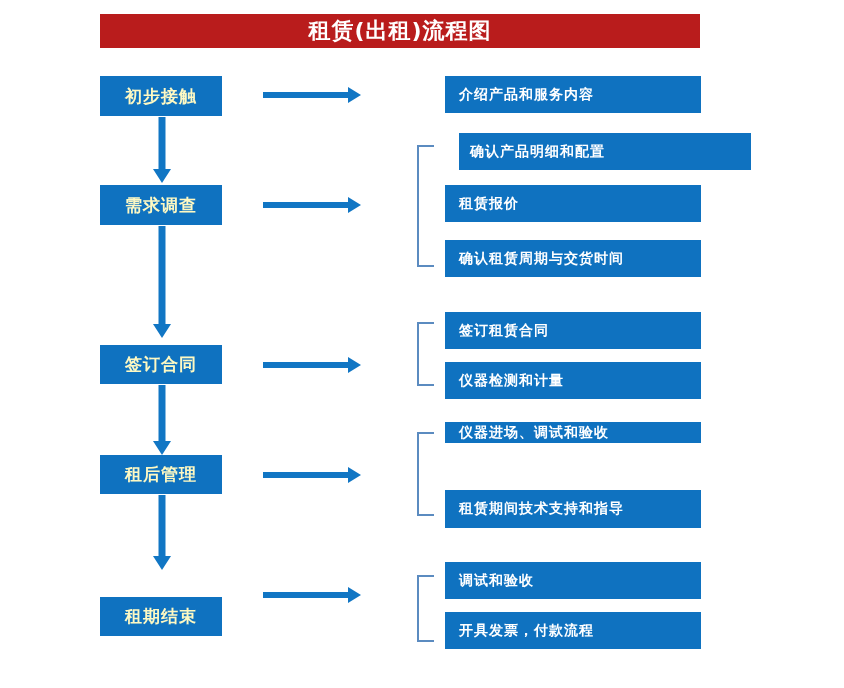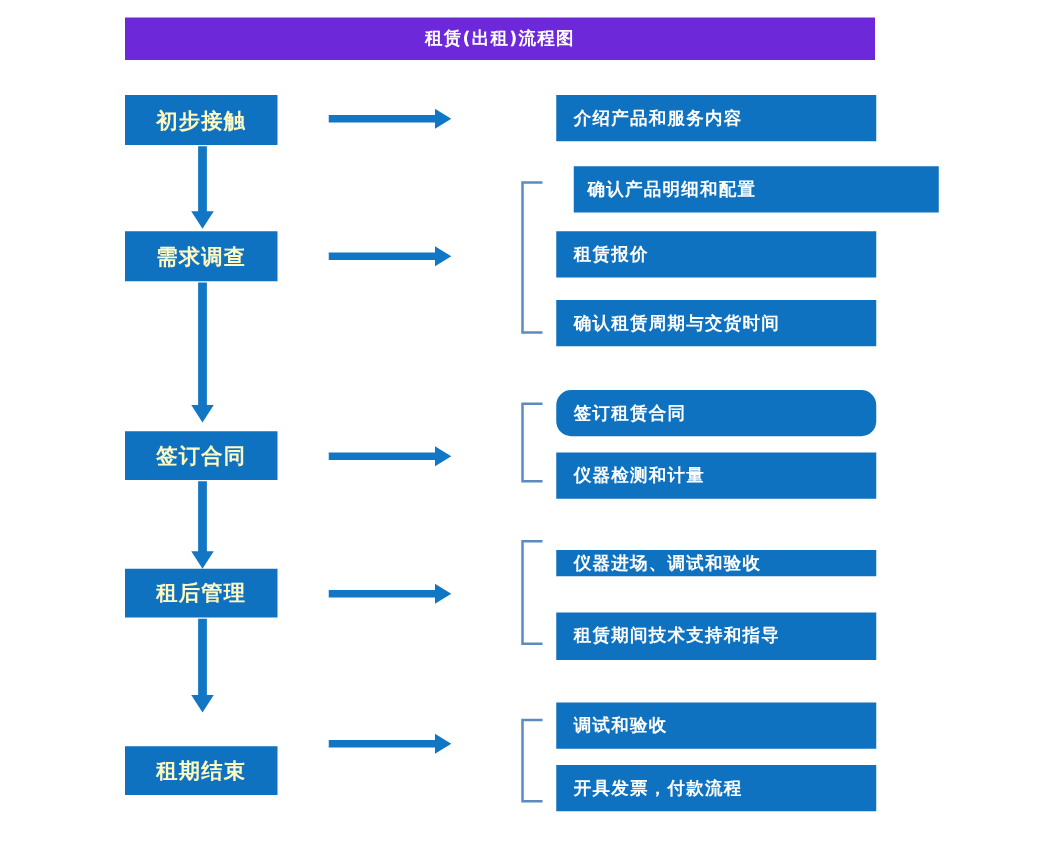--- a/index.html
+++ b/index.html
@@ -14,26 +14,26 @@
     background: #ffffff;
     font-family: "DejaVu Sans", "Liberation Sans", sans-serif;
     overflow: hidden;
   }
   .title-bar {
     position: absolute;
     left: 100px;
     top: 14px;
     width: 600px;
     height: 34px;
-    background: #6d28d9;
+    background: #b91c1c;
     color: #ffffff;
     display: flex;
     align-items: center;
     justify-content: center;
-    font-size: 14px;
+    font-size: 22px;
     font-weight: bold;
     letter-spacing: 1px;
   }
   .stage-box {
     position: absolute;
     background: #0f72c0;
     color: #fef9c3;
     display: flex;
     align-items: center;
     justify-content: center;
@@ -132,21 +132,21 @@
       <polygon points="4,56 22,56 13,70" fill="#1176c4"></polygon>
     </svg>
   </div>
 
   <div class="bracket" style="left:416px; top:322px; width:18px; height:64px;">
     <svg width="18" height="64" viewBox="0 0 18 64">
       <path d="M18 1 L2 1 L2 63 L18 63" fill="none" stroke="#5b8bc0" stroke-width="2"></path>
     </svg>
   </div>
 
-  <div class="detail-box" style="left:445px; top:312px; width:256px; height:37px;border-radius:12px;">签订租赁合同</div>
+  <div class="detail-box" style="left:445px; top:312px; width:256px; height:37px;">签订租赁合同</div>
   <div class="detail-box" style="left:445px; top:362px; width:256px; height:37px;">仪器检测和计量</div>
 
   <div class="stage-box" style="left:100px; top:455px; width:122px; height:39px;">租后管理</div>
 
   <div class="h-arrow" style="left:263px; top:464px; width:98px;">
     <svg width="98" height="22" viewBox="0 0 98 22">
       <line x1="0" y1="11" x2="86" y2="11" stroke="#1176c4" stroke-width="6"></line>
       <polygon points="85,3 98,11 85,19" fill="#1176c4"></polygon>
     </svg>
   </div>
@@ -157,21 +157,21 @@
       <polygon points="4,61 22,61 13,75" fill="#1176c4"></polygon>
     </svg>
   </div>
 
   <div class="bracket" style="left:416px; top:432px; width:18px; height:84px;">
     <svg width="18" height="84" viewBox="0 0 18 84">
       <path d="M18 1 L2 1 L2 83 L18 83" fill="none" stroke="#5b8bc0" stroke-width="2"></path>
     </svg>
   </div>
 
-  <div class="detail-box" style="left:445px; top:440px; width:256px; height:21px;">仪器进场、调试和验收</div>
+  <div class="detail-box" style="left:445px; top:422px; width:256px; height:21px;">仪器进场、调试和验收</div>
   <div class="detail-box" style="left:445px; top:490px; width:256px; height:38px;">租赁期间技术支持和指导</div>
 
   <div class="stage-box" style="left:100px; top:575px; width:122px; height:39px;margin-top:22px;">租期结束</div>
 
   <div class="h-arrow" style="left:263px; top:584px; width:98px;">
     <svg width="98" height="22" viewBox="0 0 98 22">
       <line x1="0" y1="11" x2="86" y2="11" stroke="#1176c4" stroke-width="6"></line>
       <polygon points="85,3 98,11 85,19" fill="#1176c4"></polygon>
     </svg>
   </div>

